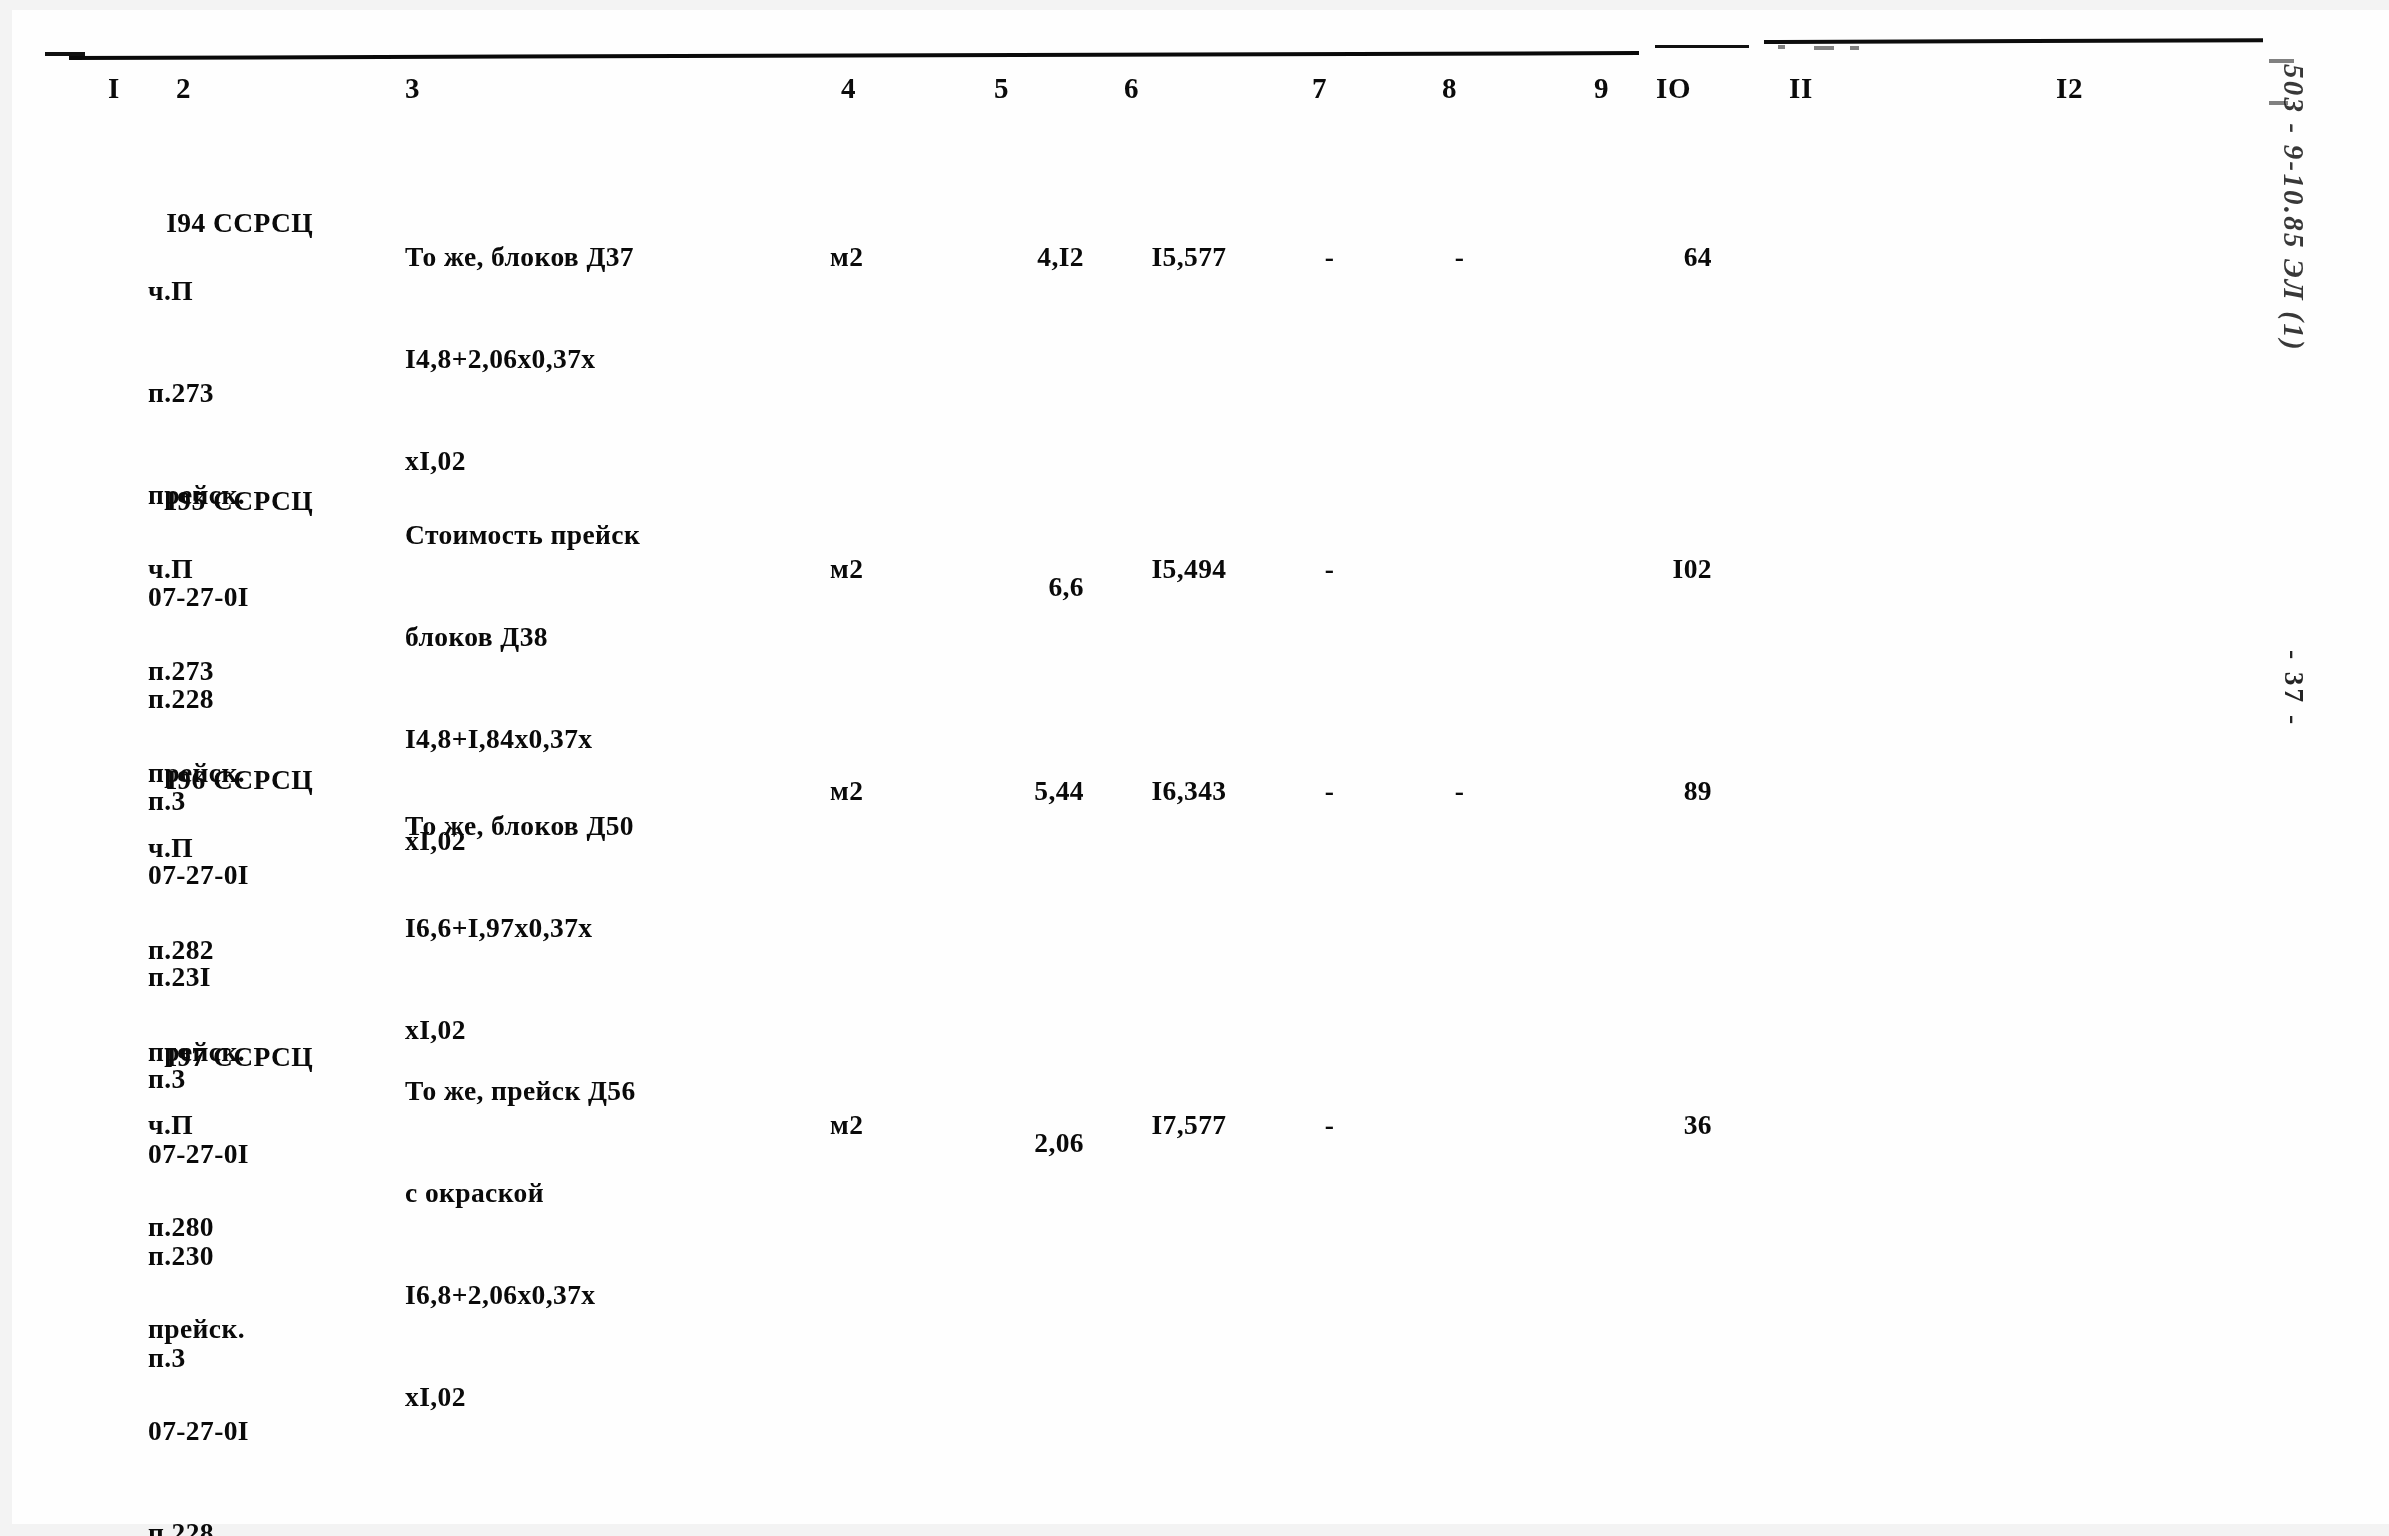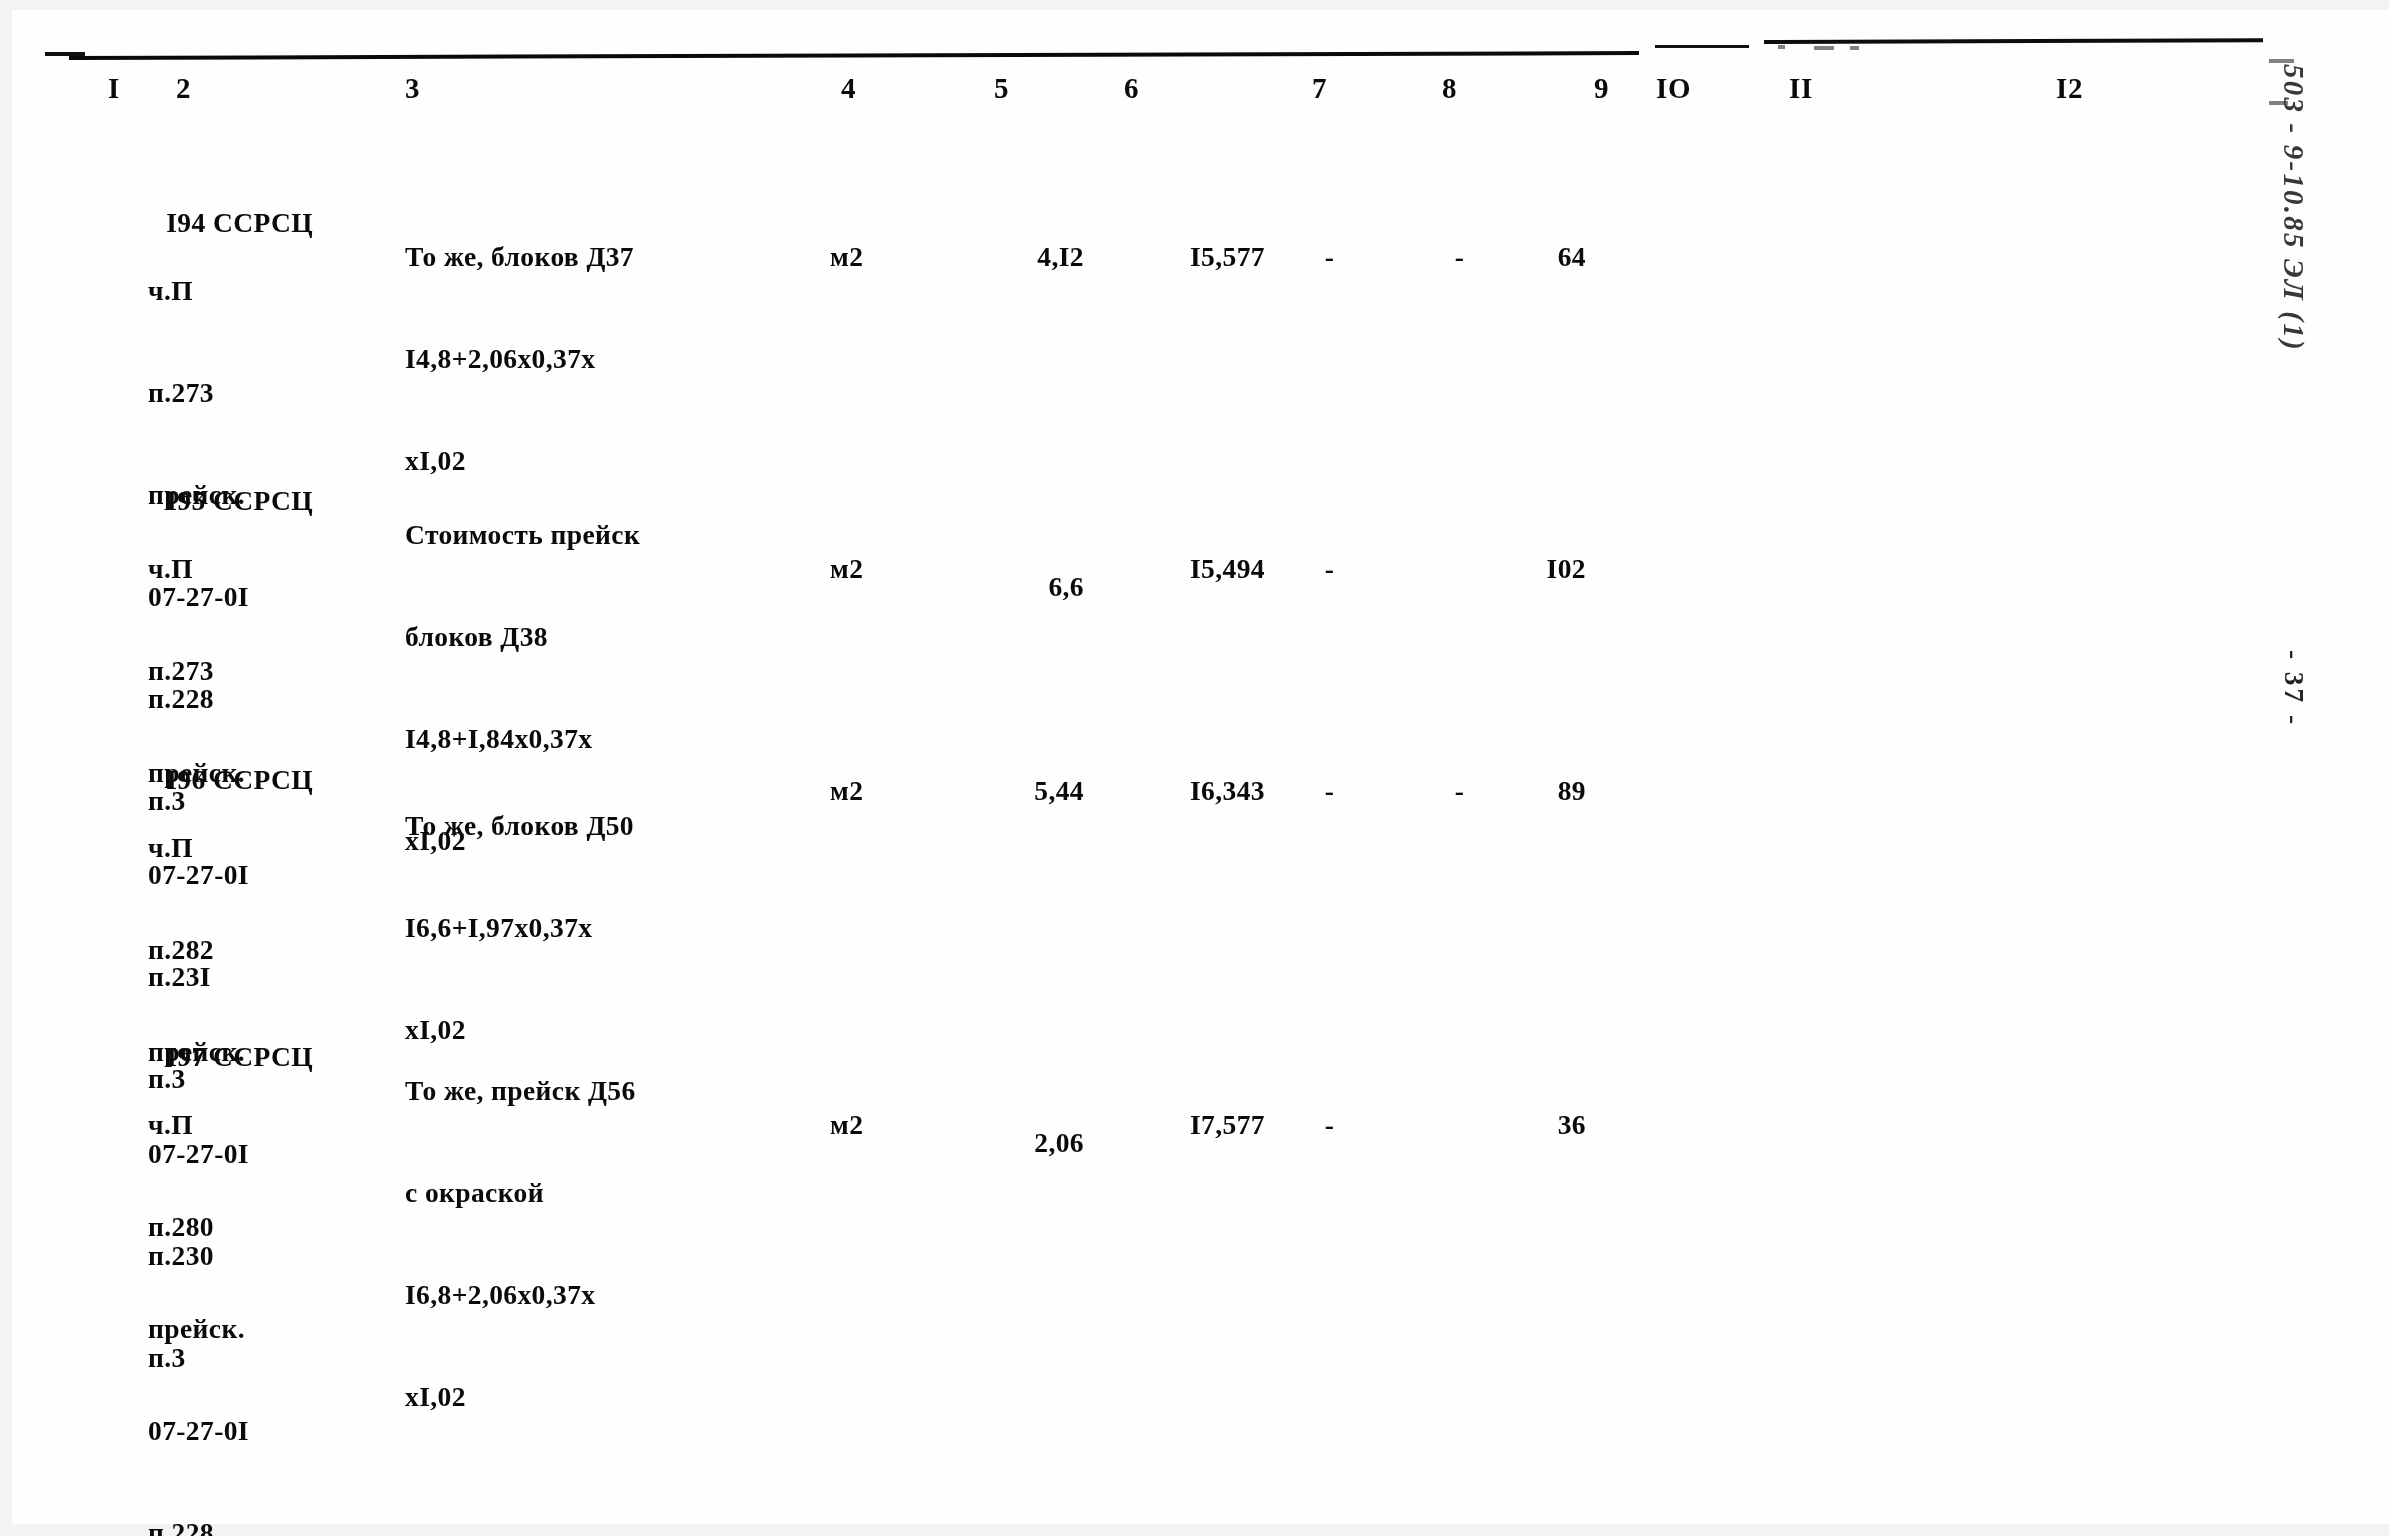--- a/index.html
+++ b/index.html
@@ -112,24 +112,24 @@
     line-height: 34px;
     color: #0a0a0a;
     white-space: pre;
     letter-spacing: 0.4px;
   }
   .cell.code  { left: 108px;  text-align: left; }
   .cell.code .sub { display:block; padding-left: 40px; }
   .cell.desc  { left: 405px;  text-align: left; }
   .cell.unit  { left: 830px; }
   .cell.qty   { left: 961px; width: 123px; text-align: right; }
-  .cell.price { left: 1113px; width: 152px; text-align: right; }
+  .cell.price { left: 1113px; width: 152px; text-align: center; }
   .cell.c7    { left: 1308px; width: 43px;  text-align: center; }
   .cell.c8    { left: 1438px; width: 43px;  text-align: center; }
-  .cell.c9    { left: 1492px; width: 94px; text-align: right; }
+  .cell.c9    { left: 1618px; width: 94px; text-align: right; }
 
   
   .margin-rot {
     position: absolute;
     transform-origin: left top;
     white-space: nowrap;
     color: #0d0d0d;
   }
   #margin-stamp {
     left: 2310px;

